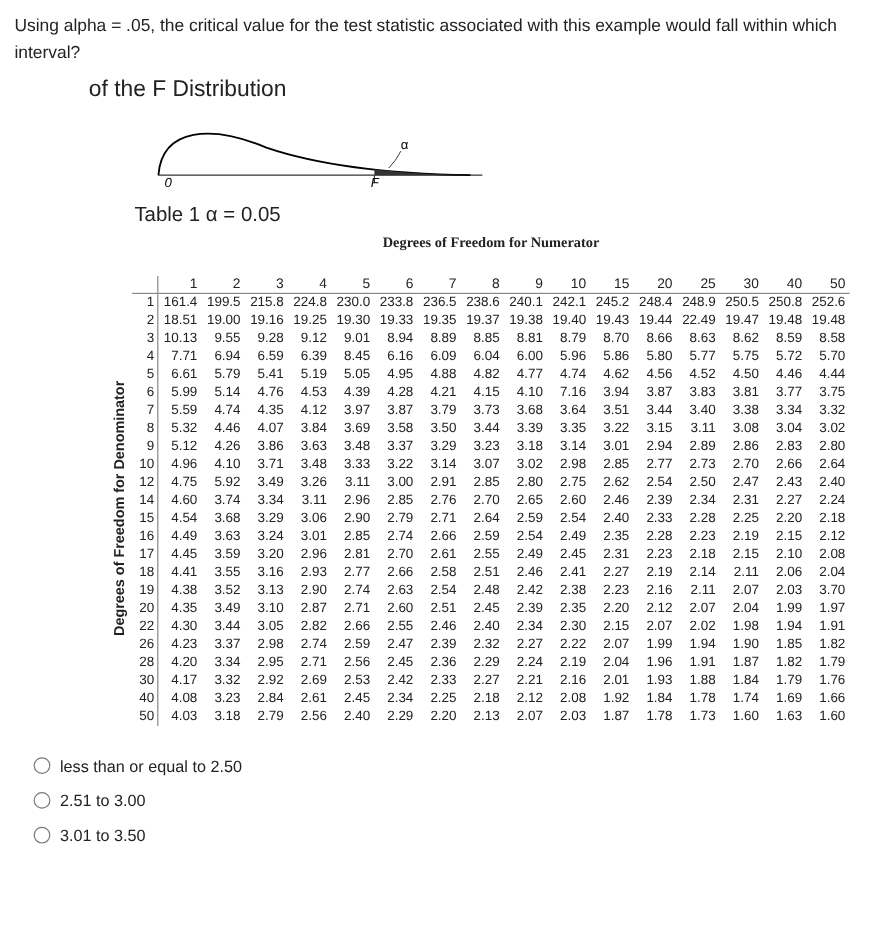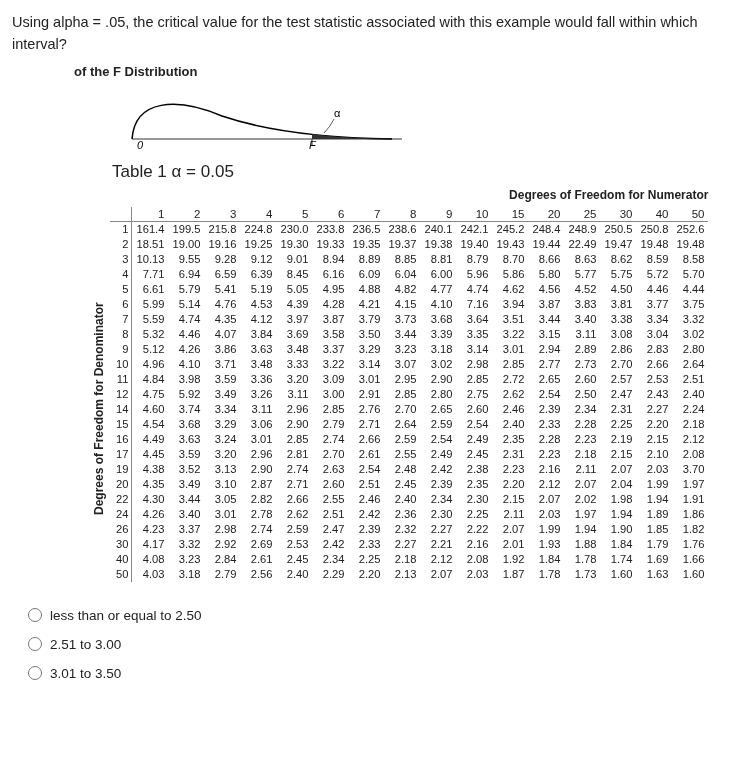--- a/index.html
+++ b/index.html
@@ -5,34 +5,34 @@
     * { box-sizing: border-box; margin: 0; padding: 0; }
     body {
       font-family: Arial, Helvetica, sans-serif;
       font-size: 13px;
       color: #222;
       background: #fff;
       width: 731px;
       padding: 12px 12px 16px 12px;
     }
     .question-text { font-size: 14.5px; line-height: 1.5; margin-bottom: 8px; }
-    .distrib-header { font-weight: bold; font-size: 13px; margin-left: 62px; margin-bottom: 10px; }
+    .distrib-header { font-weight: normal; font-size: 19px; margin-left: 62px; margin-bottom: 10px; }
     .figure-wrap { margin-left: 100px; margin-bottom: 10px; }
     .curve-svg { width: 300px; height: 60px; }
     .table-label { margin-left: 100px; font-size: 17px; margin-bottom: 6px; }
     .table-wrap { display: flex; margin-left: 76px; }
     .vlabel {
       writing-mode: vertical-rl; transform: rotate(180deg);
       font-size: 12px; font-weight: bold;
       display:flex; align-items:center; justify-content:center;
       width: 22px;
       margin-top:48px;
     }
     .table-inner { font-size: 11.2px; }
-    .hlabel { font-size: 12px; font-weight: bold; text-align:right; margin-bottom: 5px; }
+    .hlabel { font-size: 12px; font-weight: bold; text-align:center; margin-bottom: 20px; font-family: Liberation Serif, serif; }
     table { border-collapse: collapse; }
     th, td { text-align: right; padding: 0 4px; height:15px; white-space:nowrap; font-weight: normal;}
     th { font-size:11.5px; }
     thead th { border-bottom: 0.5px solid #888; }
     .row-label { border-right: 1px solid #888; padding-right:3px; padding-left:6px;}
     .choices { margin-top: 26px; margin-left: 16px; }
     .choice-row { display:flex; align-items:center; gap:8px; margin: 14px 0; }
     .radio {
       width: 14px; height:14px; border:1.4px solid #777; border-radius:50%;
       flex-shrink:0;
@@ -272,39 +272,20 @@
             <td>3.02</td>
             <td>2.98</td>
             <td>2.85</td>
             <td>2.77</td>
             <td>2.73</td>
             <td>2.70</td>
             <td>2.66</td>
             <td>2.64</td>
           </tr>
           <tr>
-            <td class="row-label">11</td>
-            <td>4.84</td>
-            <td>3.98</td>
-            <td>3.59</td>
-            <td>3.36</td>
-            <td>3.20</td>
-            <td>3.09</td>
-            <td>3.01</td>
-            <td>2.95</td>
-            <td>2.90</td>
-            <td>2.85</td>
-            <td>2.72</td>
-            <td>2.65</td>
-            <td>2.60</td>
-            <td>2.57</td>
-            <td>2.53</td>
-            <td>2.51</td>
-          </tr>
-          <tr>
             <td class="row-label">12</td>
             <td>4.75</td>
             <td>5.92</td>
             <td>3.49</td>
             <td>3.26</td>
             <td>3.11</td>
             <td>3.00</td>
             <td>2.91</td>
             <td>2.85</td>
             <td>2.80</td>
@@ -386,20 +367,39 @@
             <td>2.49</td>
             <td>2.45</td>
             <td>2.31</td>
             <td>2.23</td>
             <td>2.18</td>
             <td>2.15</td>
             <td>2.10</td>
             <td>2.08</td>
           </tr>
           <tr>
+            <td class="row-label">18</td>
+            <td>4.41</td>
+            <td>3.55</td>
+            <td>3.16</td>
+            <td>2.93</td>
+            <td>2.77</td>
+            <td>2.66</td>
+            <td>2.58</td>
+            <td>2.51</td>
+            <td>2.46</td>
+            <td>2.41</td>
+            <td>2.27</td>
+            <td>2.19</td>
+            <td>2.14</td>
+            <td>2.11</td>
+            <td>2.06</td>
+            <td>2.04</td>
+          </tr>
+          <tr>
             <td class="row-label">19</td>
             <td>4.38</td>
             <td>3.52</td>
             <td>3.13</td>
             <td>2.90</td>
             <td>2.74</td>
             <td>2.63</td>
             <td>2.54</td>
             <td>2.48</td>
             <td>2.42</td>
@@ -443,58 +443,58 @@
             <td>2.34</td>
             <td>2.30</td>
             <td>2.15</td>
             <td>2.07</td>
             <td>2.02</td>
             <td>1.98</td>
             <td>1.94</td>
             <td>1.91</td>
           </tr>
           <tr>
-            <td class="row-label">24</td>
-            <td>4.26</td>
-            <td>3.40</td>
-            <td>3.01</td>
-            <td>2.78</td>
-            <td>2.62</td>
-            <td>2.51</td>
-            <td>2.42</td>
-            <td>2.36</td>
-            <td>2.30</td>
-            <td>2.25</td>
-            <td>2.11</td>
-            <td>2.03</td>
-            <td>1.97</td>
-            <td>1.94</td>
-            <td>1.89</td>
-            <td>1.86</td>
-          </tr>
-          <tr>
             <td class="row-label">26</td>
             <td>4.23</td>
             <td>3.37</td>
             <td>2.98</td>
             <td>2.74</td>
             <td>2.59</td>
             <td>2.47</td>
             <td>2.39</td>
             <td>2.32</td>
             <td>2.27</td>
             <td>2.22</td>
             <td>2.07</td>
             <td>1.99</td>
             <td>1.94</td>
             <td>1.90</td>
             <td>1.85</td>
             <td>1.82</td>
           </tr>
           <tr>
+            <td class="row-label">28</td>
+            <td>4.20</td>
+            <td>3.34</td>
+            <td>2.95</td>
+            <td>2.71</td>
+            <td>2.56</td>
+            <td>2.45</td>
+            <td>2.36</td>
+            <td>2.29</td>
+            <td>2.24</td>
+            <td>2.19</td>
+            <td>2.04</td>
+            <td>1.96</td>
+            <td>1.91</td>
+            <td>1.87</td>
+            <td>1.82</td>
+            <td>1.79</td>
+          </tr>
+          <tr>
             <td class="row-label">30</td>
             <td>4.17</td>
             <td>3.32</td>
             <td>2.92</td>
             <td>2.69</td>
             <td>2.53</td>
             <td>2.42</td>
             <td>2.33</td>
             <td>2.27</td>
             <td>2.21</td>

